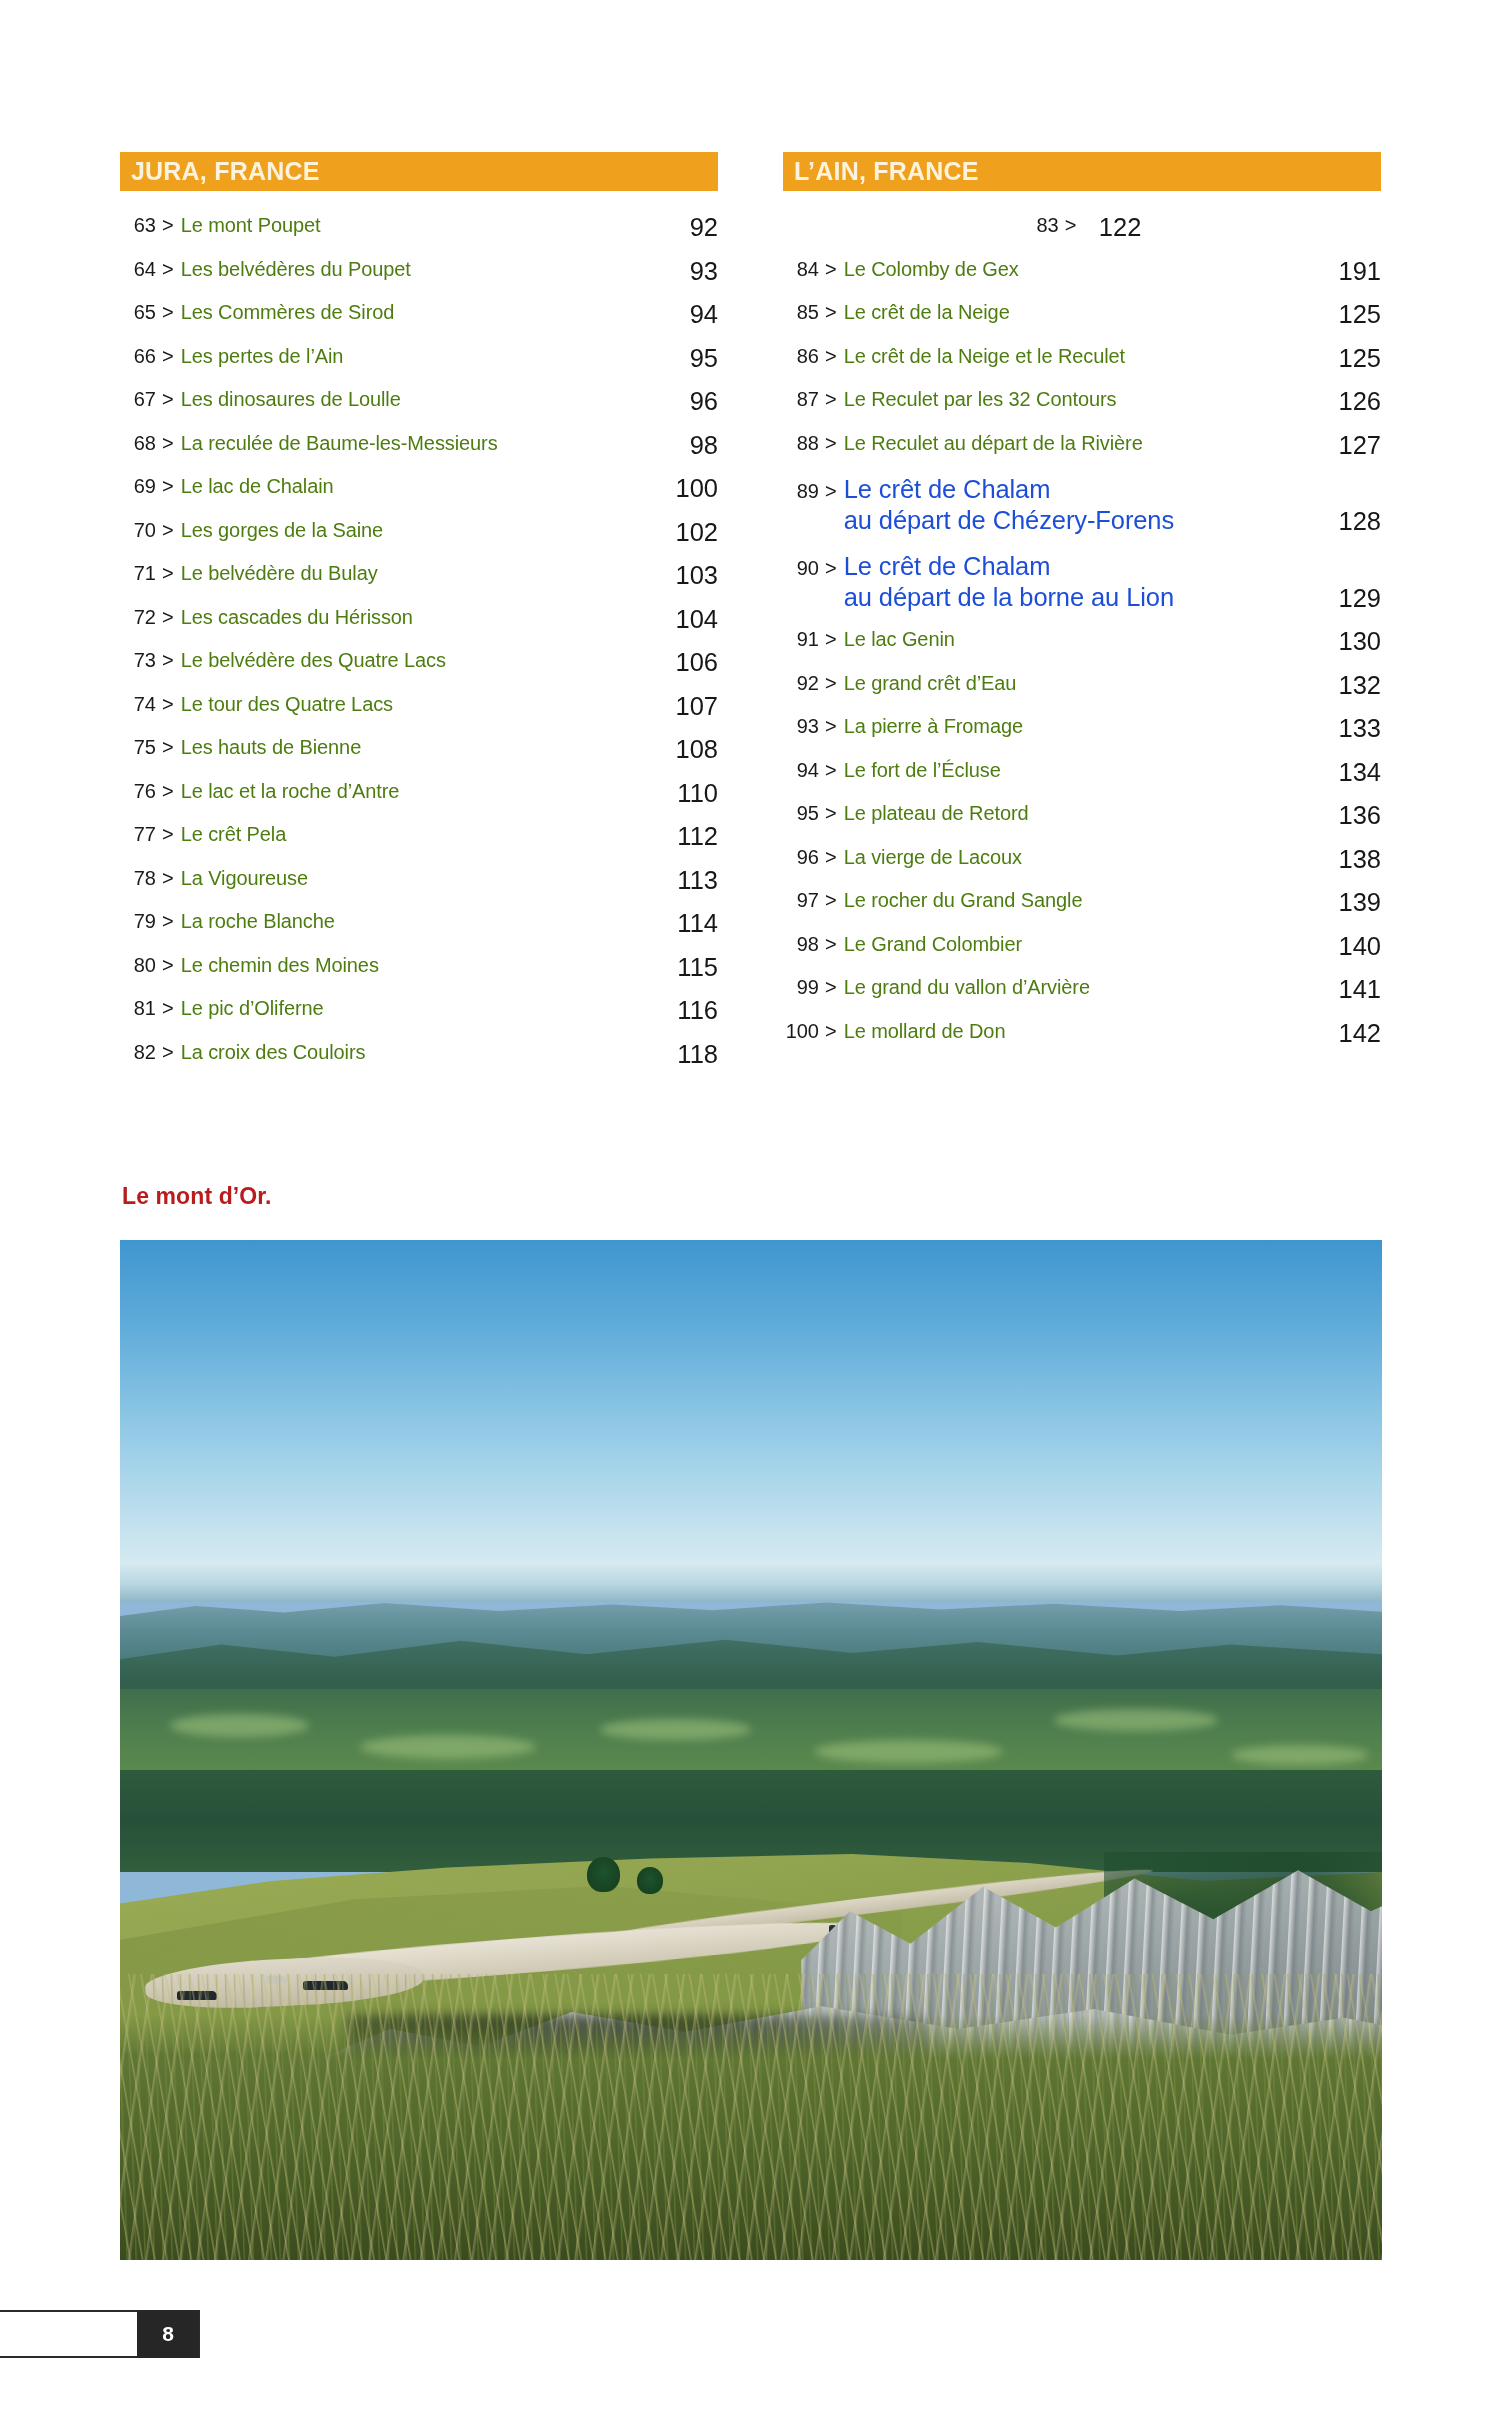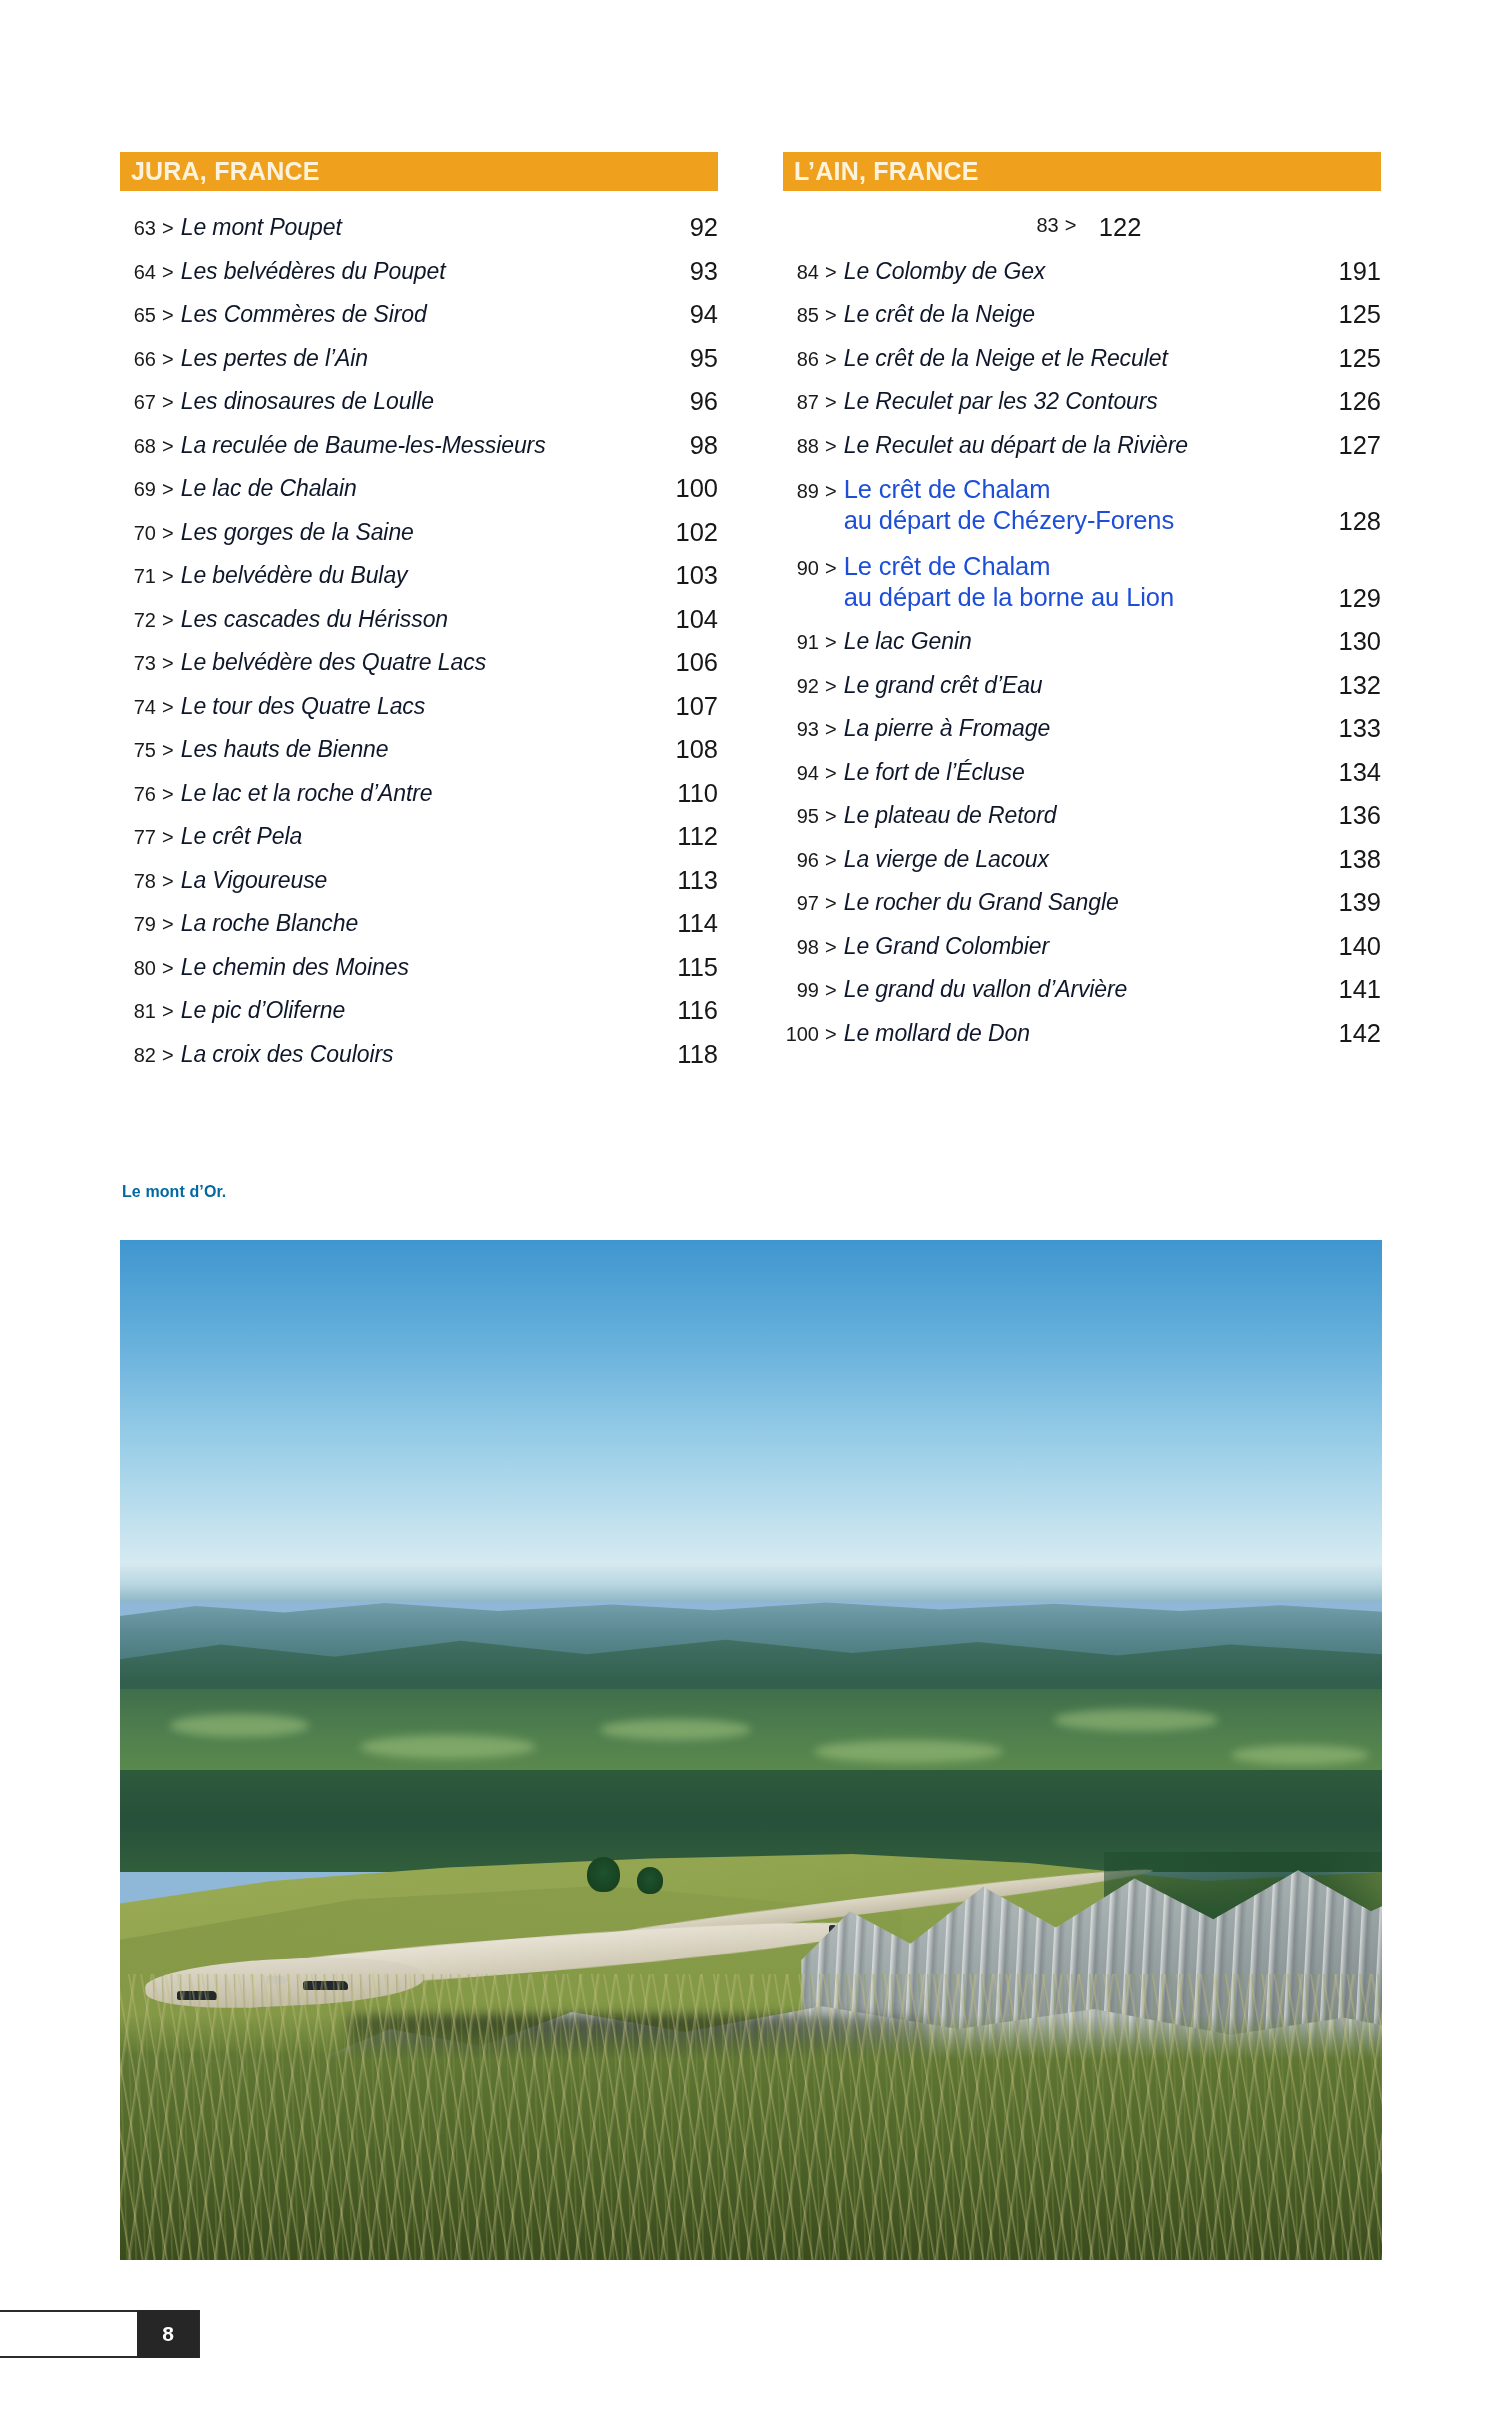--- a/index.html
+++ b/index.html
@@ -65,25 +65,24 @@
   }
   .toc-arrow {
     font-size:20px;
     color:#1a1a1a;
     padding:0 7px 0 6px;
     flex:none;
     line-height:1.2;
   }
   .toc-title-wrap { flex:1 1 auto; }
   .toc-title {
-    font-size:23px;
-    color:#0f172a;
+    font-size:20px;
+    color:#4d7c0f;
     line-height:1.22;
     letter-spacing:-0.1px;
-    font-style:italic;
   }
   .toc-title-2 {
     font-size:25.5px;
     color:#1d4ed8;
     line-height:1.22;
     letter-spacing:-0.1px;
     display:block;
   }
   .toc-page {
     font-size:25.5px;
@@ -93,23 +92,23 @@
     min-width:58px;
     align-self:flex-end;
   }
   .toc-row.two-line .toc-page { align-self:flex-end; }
 
   
   .photo-caption {
     position:absolute;
     left:122px;
     top:1183px;
-    font-size:16px;
+    font-size:23px;
     font-weight:bold;
-    color:#0369a1;
+    color:#b91c1c;
     letter-spacing:0.1px;
   }
 
   
   .photo-frame {
     position:absolute;
     left:120px;
     top:1240px;
     width:1262px;
     height:1020px;

